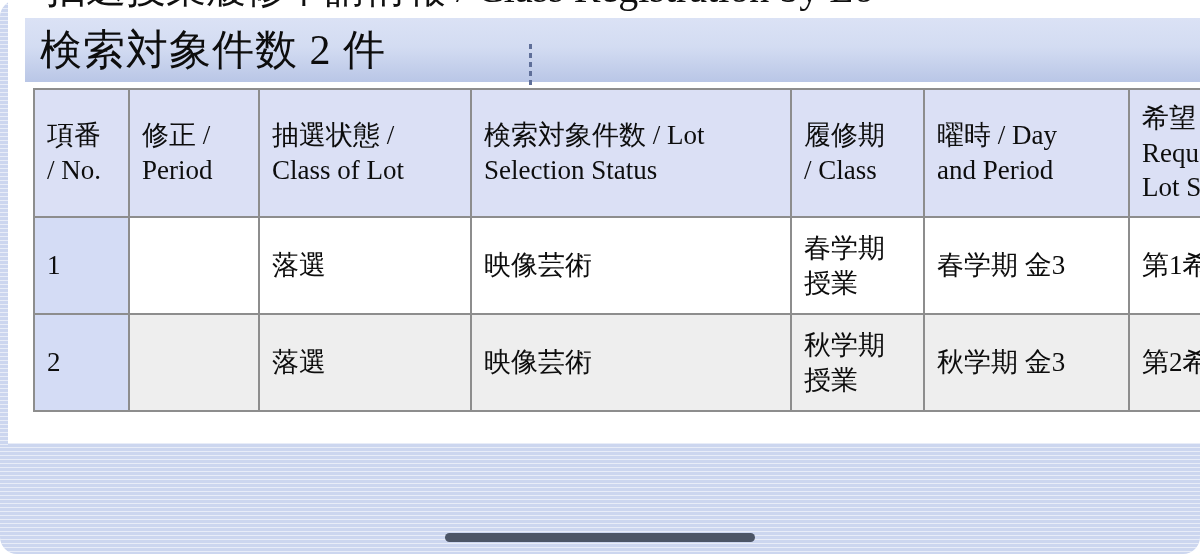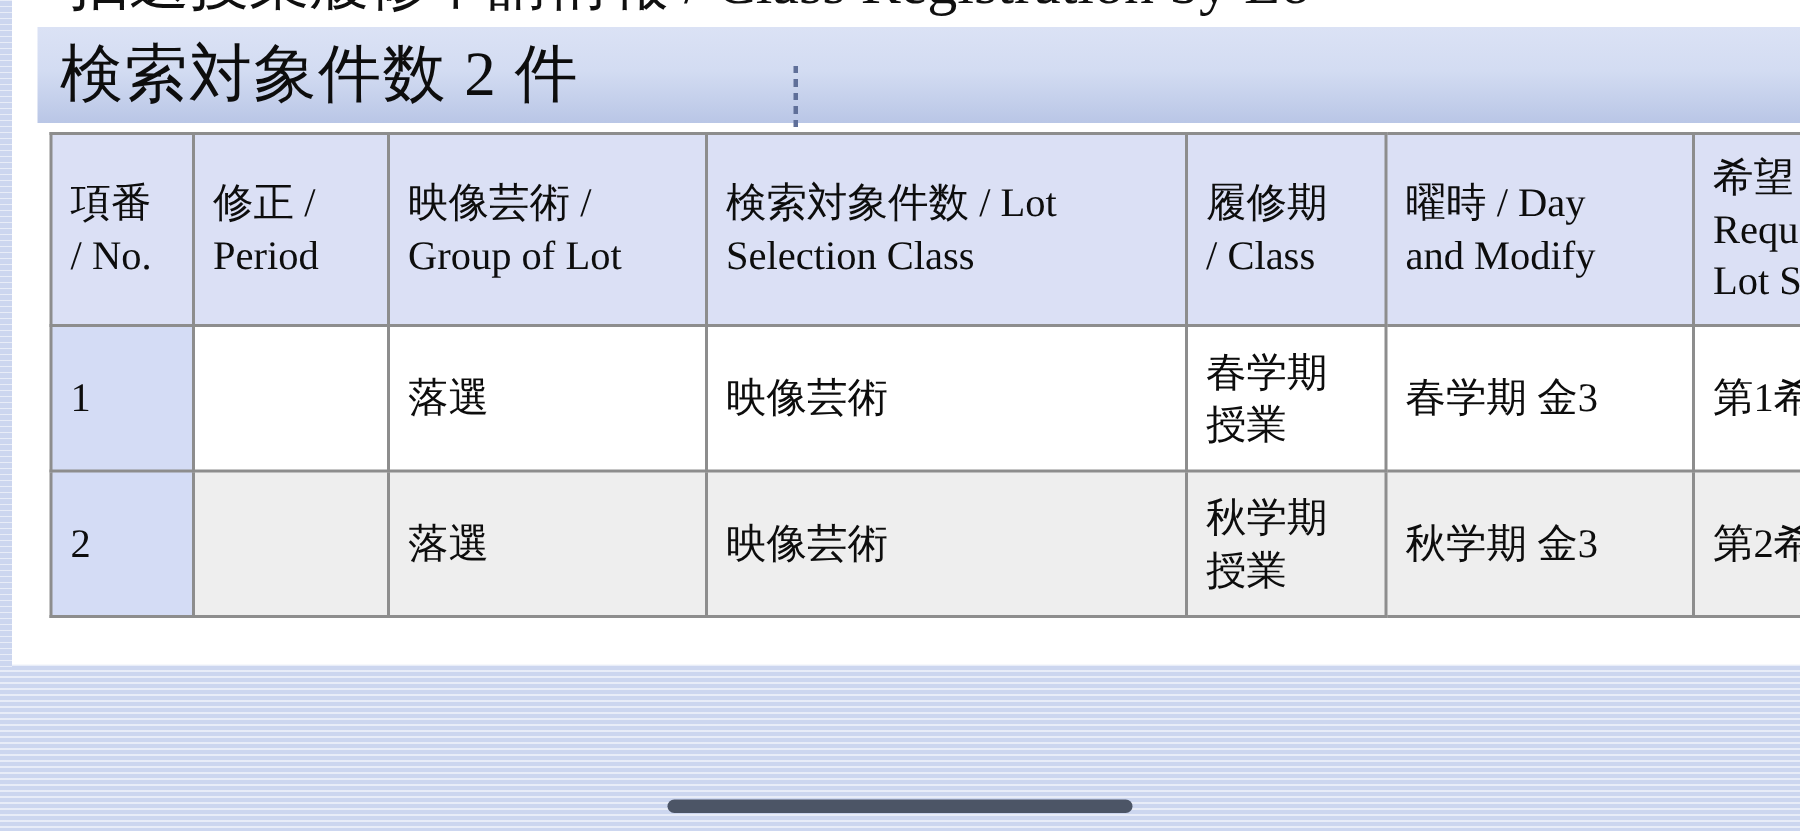--- a/index.html
+++ b/index.html
@@ -14,20 +14,21 @@
     font-family: "Liberation Serif", "DejaVu Serif", serif;
   }
 
   .slide {
     position: absolute;
     left: 0; top: 0;
     width: 1200px;
     height: 554px;
     overflow: hidden;
     background: #ffffff;
+    border-radius: 17px;
   }
 
   
   .bg-stripes-bottom {
     position: absolute;
     left: 0;
     top: 443px;
     width: 1200px;
     height: 111px;
     background-color: #ccd6ef;
@@ -192,34 +193,34 @@
       <tr class="head">
         <td>
           <div>項番</div>
           <div>/ No.</div>
         </td>
         <td>
           <div>修正 /</div>
           <div>Period</div>
         </td>
         <td>
-          <div class="nowrap">映像芸術 /</div>
-          <div class="nowrap">Group of Lot</div>
+          <div class="nowrap">抽選状態 /</div>
+          <div class="nowrap">Class of Lot</div>
         </td>
         <td>
           <div class="nowrap">検索対象件数 / Lot</div>
-          <div class="nowrap">Selection Class</div>
+          <div class="nowrap">Selection Status</div>
         </td>
         <td>
           <div class="nowrap">履修期</div>
           <div class="nowrap">/ Class</div>
         </td>
         <td>
           <div class="nowrap">曜時 / Day</div>
-          <div class="nowrap">and Modify</div>
+          <div class="nowrap">and Period</div>
         </td>
         <td>
           <div class="nowrap">希望</div>
           <div class="nowrap">Requ</div>
           <div class="nowrap">Lot S</div>
         </td>
       </tr>
 
       <tr class="row row-odd">
         <td class="no-cell">1</td>

